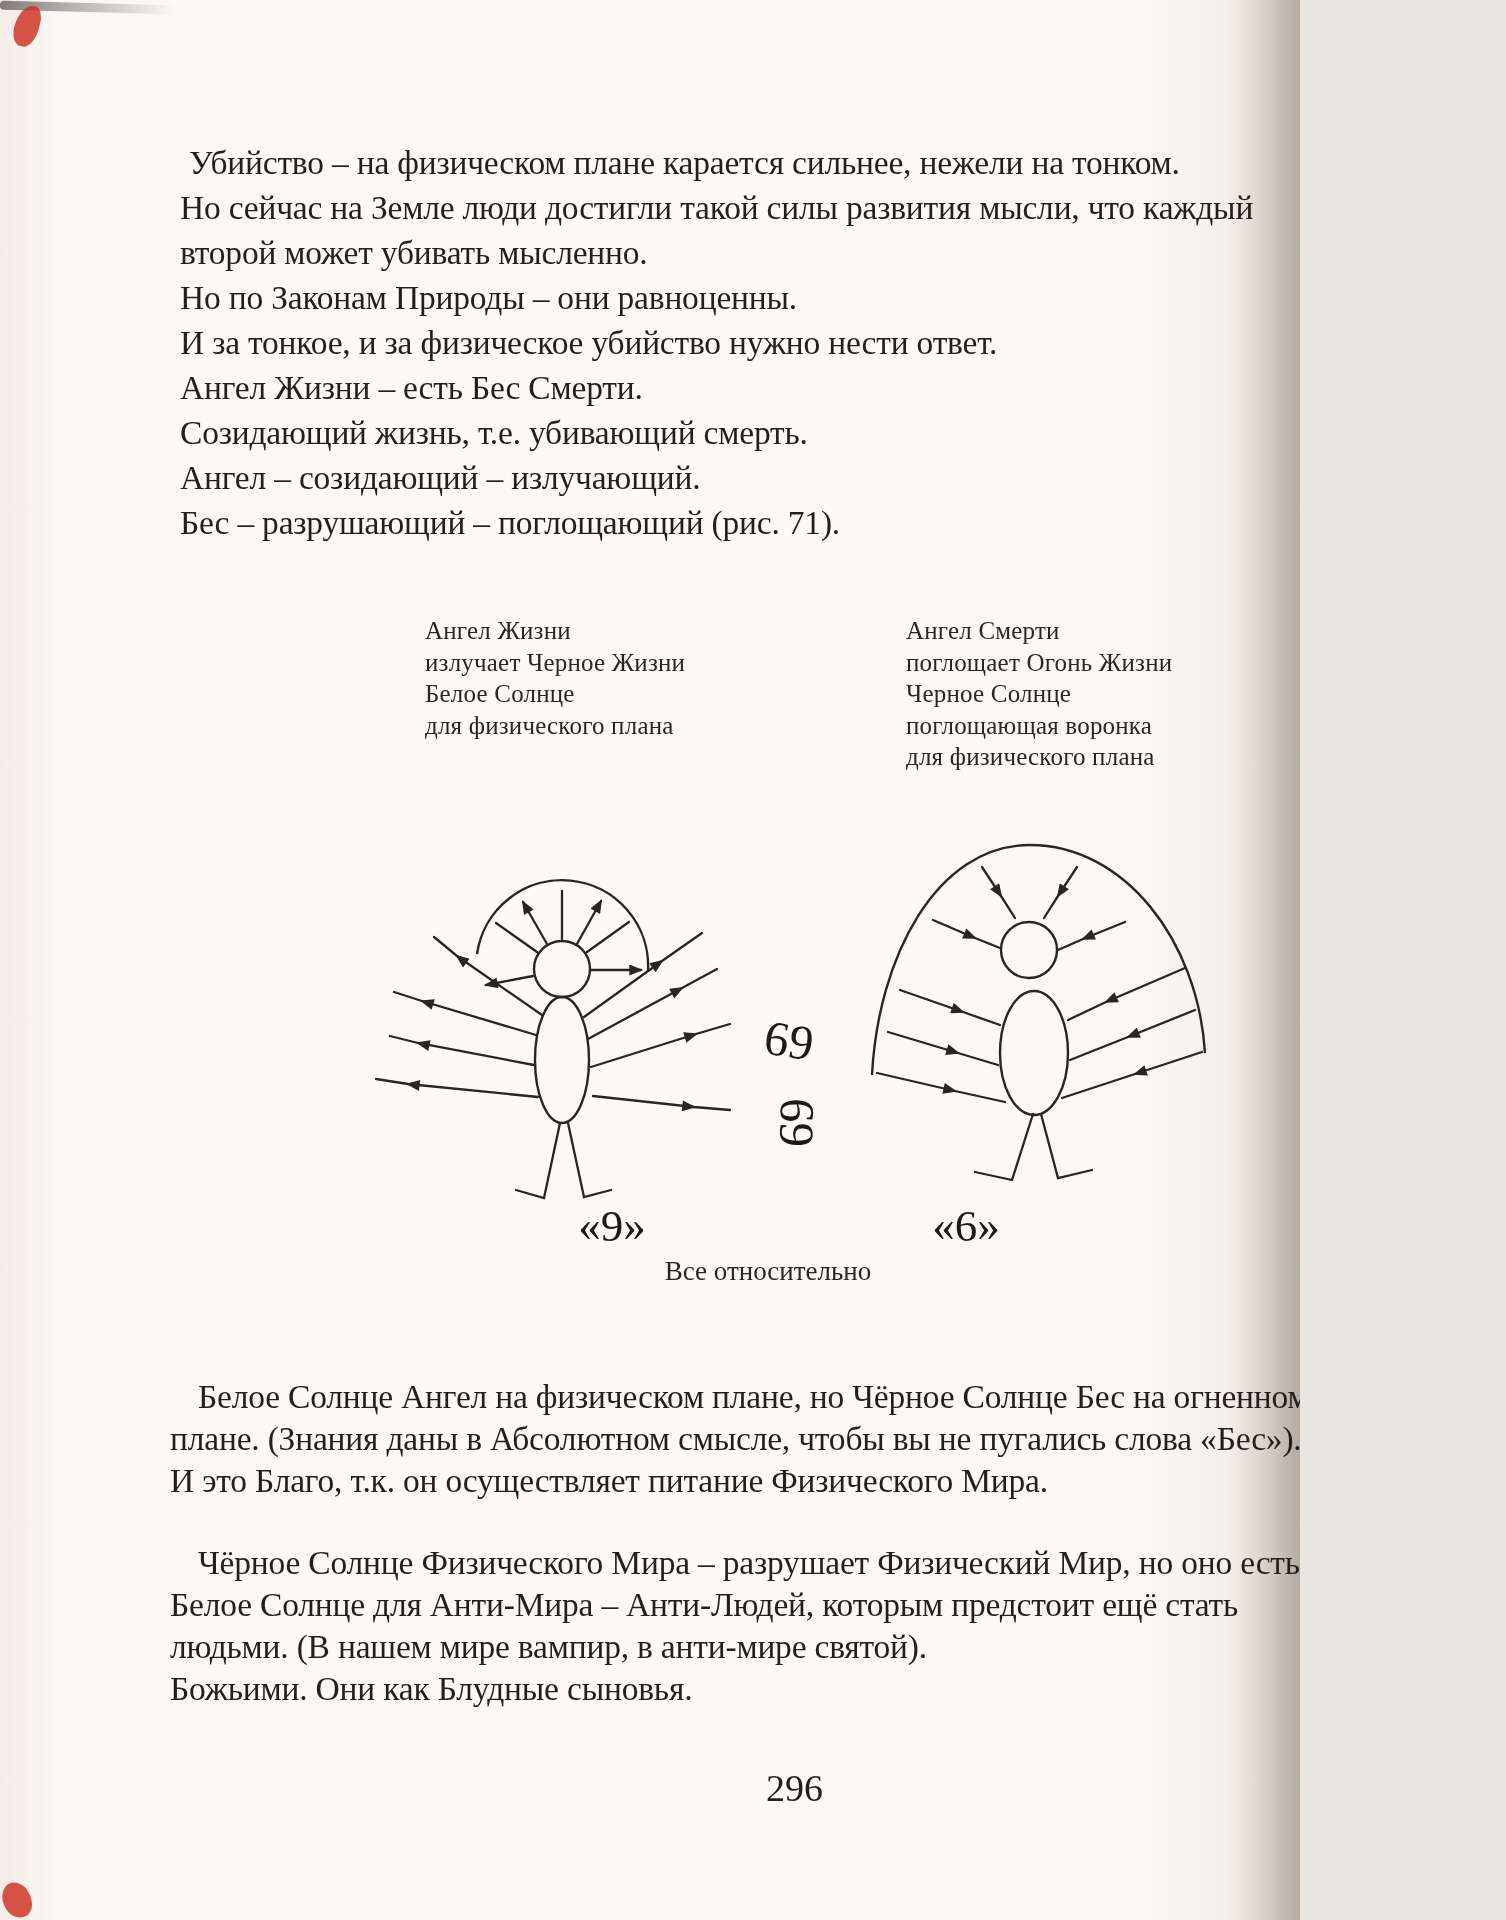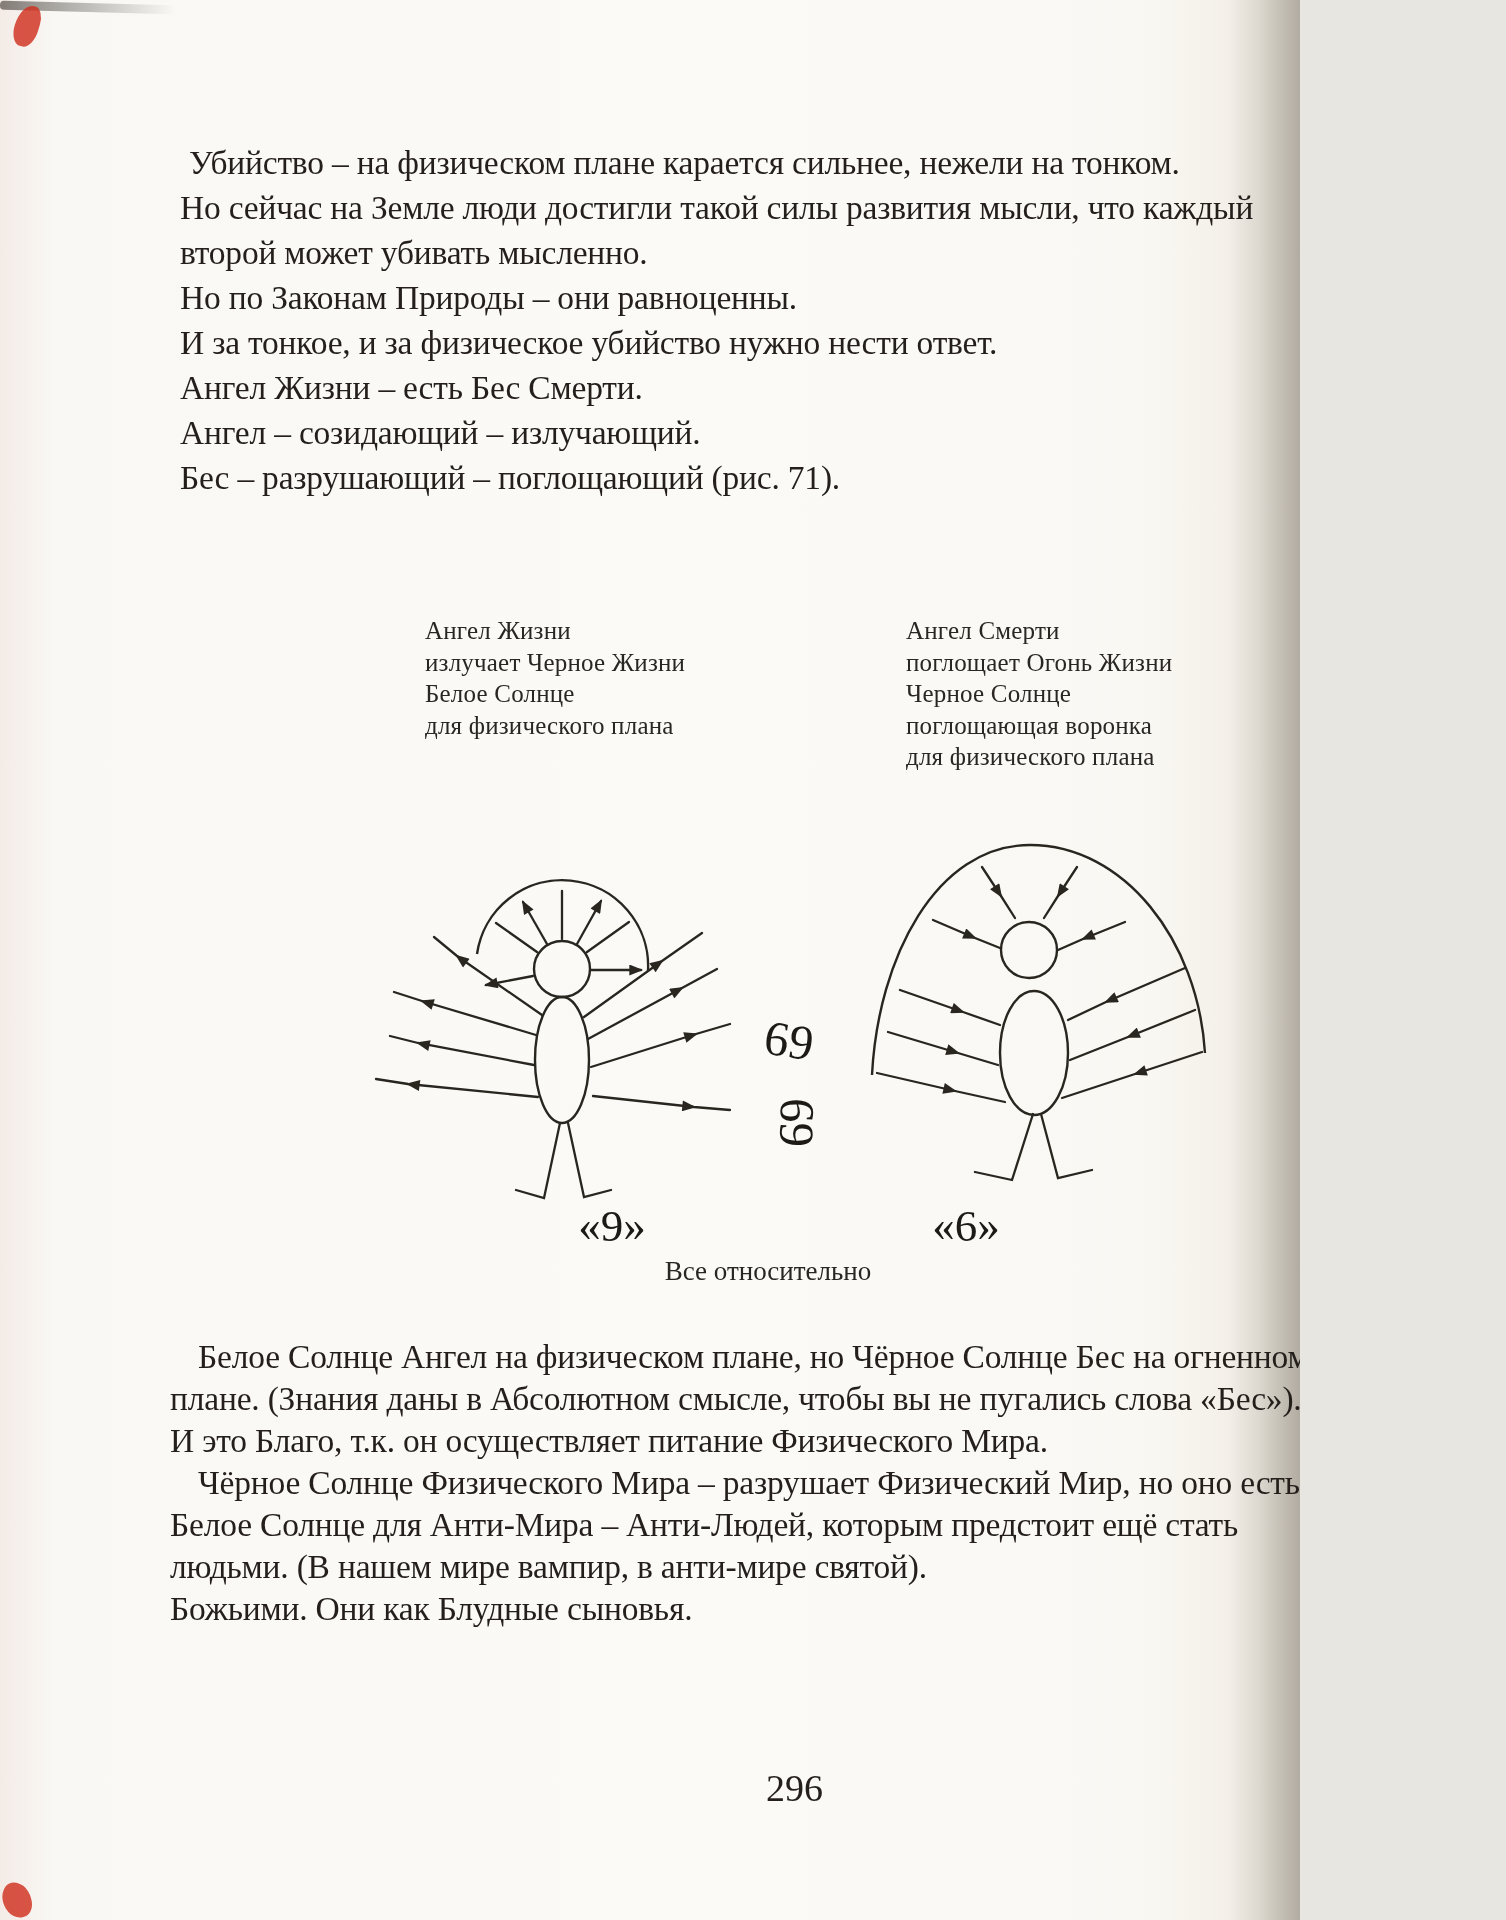--- a/index.html
+++ b/index.html
@@ -9,21 +9,21 @@
     font-family:"Liberation Serif","DejaVu Serif",serif;
     color:#241f1b;
   }
   
   .txt{position:absolute;}
   .txt .line{white-space:pre;font-size:33.5px;line-height:45px;letter-spacing:-0.2px;}
   .top-para{left:180px;top:140px;}
   .top-para .line.indent{padding-left:9px;}
   .bottom-para{left:170px;top:1336px;}
   .bottom-para .line{line-height:42px;}
-  .bottom-para .line.indent{padding-left:28px;}
+  .bottom-para .line.indent{padding-left:28px;margin-top:40px;}
   
   .fig-label{position:absolute;font-size:25px;line-height:31.5px;letter-spacing:.2px;color:#2a2623;}
   .fig-label.left{left:425px;top:615px;}
   .fig-label.right{left:906px;top:615px;}
   
   .fig-svg{position:absolute;}
   #fig-left{left:330px;top:838px;}
   #fig-right{left:838px;top:808px;}
   .ln{stroke:#29251f;stroke-width:2.3;fill:none;stroke-linecap:round;}
   .shape{stroke:#29251f;stroke-width:2.4;fill:none;}
@@ -61,20 +61,21 @@
   <div class="red-mark top"></div>
   <div class="red-mark bottom"></div>
 
   <div class="txt top-para">
     <div class="line indent">Убийство – на физическом плане карается сильнее, нежели на тонком.</div>
     <div class="line">Но сейчас на Земле люди достигли такой силы развития мысли, что каждый</div>
     <div class="line">второй может убивать мысленно.</div>
     <div class="line">Но по Законам Природы – они равноценны.</div>
     <div class="line">И за тонкое, и за физическое убийство нужно нести ответ.</div>
     <div class="line">Ангел Жизни – есть Бес Смерти.</div>
+    <div class="line">Созидающий жизнь, т.е. убивающий смерть.</div>
     <div class="line">Ангел – созидающий – излучающий.</div>
     <div class="line">Бес – разрушающий – поглощающий (рис. 71).</div>
   </div>
 
   <div class="fig-label left">
     <div>Ангел Жизни</div>
     <div>излучает Черное Жизни</div>
     <div>Белое Солнце</div>
     <div>для физического плана</div>
   </div>

